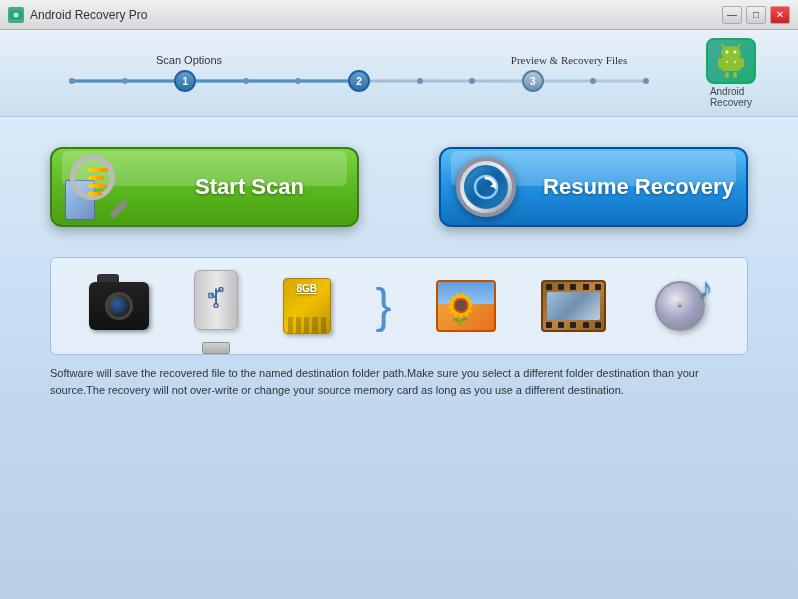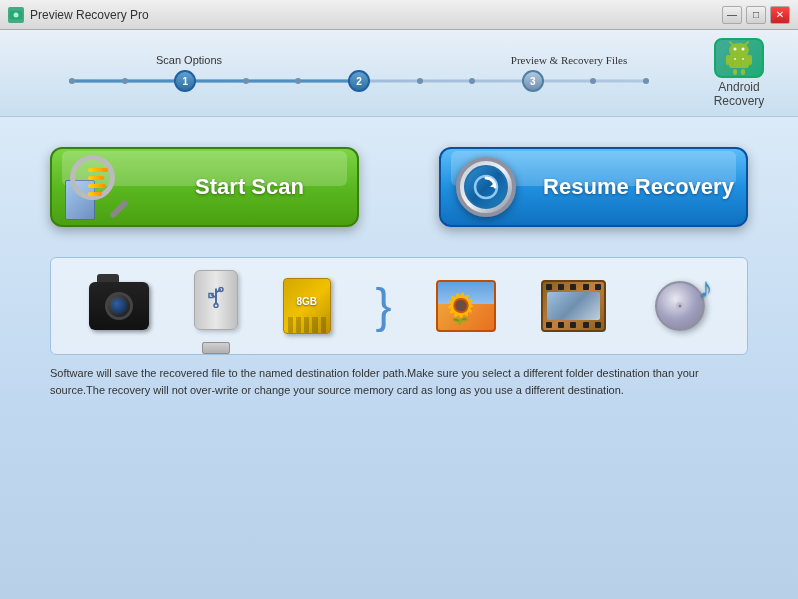--- a/index.html
+++ b/index.html
@@ -53,21 +53,21 @@
       justify-content: center;
       font-size: 10px;
       cursor: pointer;
       color: #333;
     }
     .title-bar-btn.close { background: linear-gradient(to bottom, #f44, #c22); color: white; }
 
     
     .header {
       background: linear-gradient(to bottom, #e8f0f8, #c8dff0);
-      padding: 8px 24px;
+      padding: 8px 32px;
       display: flex;
       align-items: center;
       border-bottom: 1px solid #b0c8e0;
       position: relative;
     }
     .steps-container {
       flex: 1;
       display: flex;
       flex-direction: column;
       align-items: center;
@@ -156,23 +156,23 @@
       background: linear-gradient(135deg, #4a9, #2a7);
       border-radius: 8px;
       display: flex;
       align-items: center;
       justify-content: center;
       font-size: 24px;
       color: white;
       border: 2px solid #1a6;
     }
     .logo-text {
-      font-size: 12px;
+      font-size: 10px;
       color: #444;
-      text-align: center;
+      text-align: left;
       margin-top: 2px;
     }
 
     
     .main-content {
       background: linear-gradient(to bottom, #daeaf8, #c0d8f0 60%, #b8d0e8);
       flex: 1;
       padding: 30px 50px 20px 50px;
       display: flex;
       flex-direction: column;
@@ -420,27 +420,28 @@
       width: 48px;
       height: 56px;
       background: linear-gradient(135deg, #d4a800, #f0c000, #b89000);
       border-radius: 4px 4px 4px 4px;
       position: relative;
       border: 1px solid #b08000;
       box-shadow: 2px 2px 4px rgba(0,0,0,0.3);
     }
     .sd-label {
       position: absolute;
-      top: 17px;
+      top: 4px;
       left: 50%;
       transform: translateX(-50%);
       font-size: 10px;
       font-weight: bold;
       color: #fff;
       text-shadow: 0 1px 2px rgba(0,0,0,0.5);
+      text-decoration: underline;
     }
     .sd-lines {
       position: absolute;
       bottom: 0;
       left: 4px;
       right: 4px;
       display: flex;
       gap: 3px;
     }
     .sd-line {
@@ -570,21 +571,21 @@
 </head>
 <body>
 
 <div class="title-bar">
   <div class="title-bar-icon">
     <svg width="14" height="14" viewBox="0 0 14 14">
       <rect x="1" y="3" width="12" height="8" rx="1" fill="#2a7" stroke="#1a5" stroke-width="0.5"></rect>
       <circle cx="7" cy="7" r="2.5" fill="#fff" opacity="0.7"></circle>
     </svg>
   </div>
-  <span class="title-bar-text">Preview Recovery Pro</span>
+  <span class="title-bar-text">Android Recovery Pro</span>
   <div class="title-bar-controls">
     <div class="title-bar-btn">—</div>
     <div class="title-bar-btn">□</div>
     <div class="title-bar-btn close">✕</div>
   </div>
 </div>
 
 <div class="header">
   <div class="steps-container">
     <div class="step-labels">

